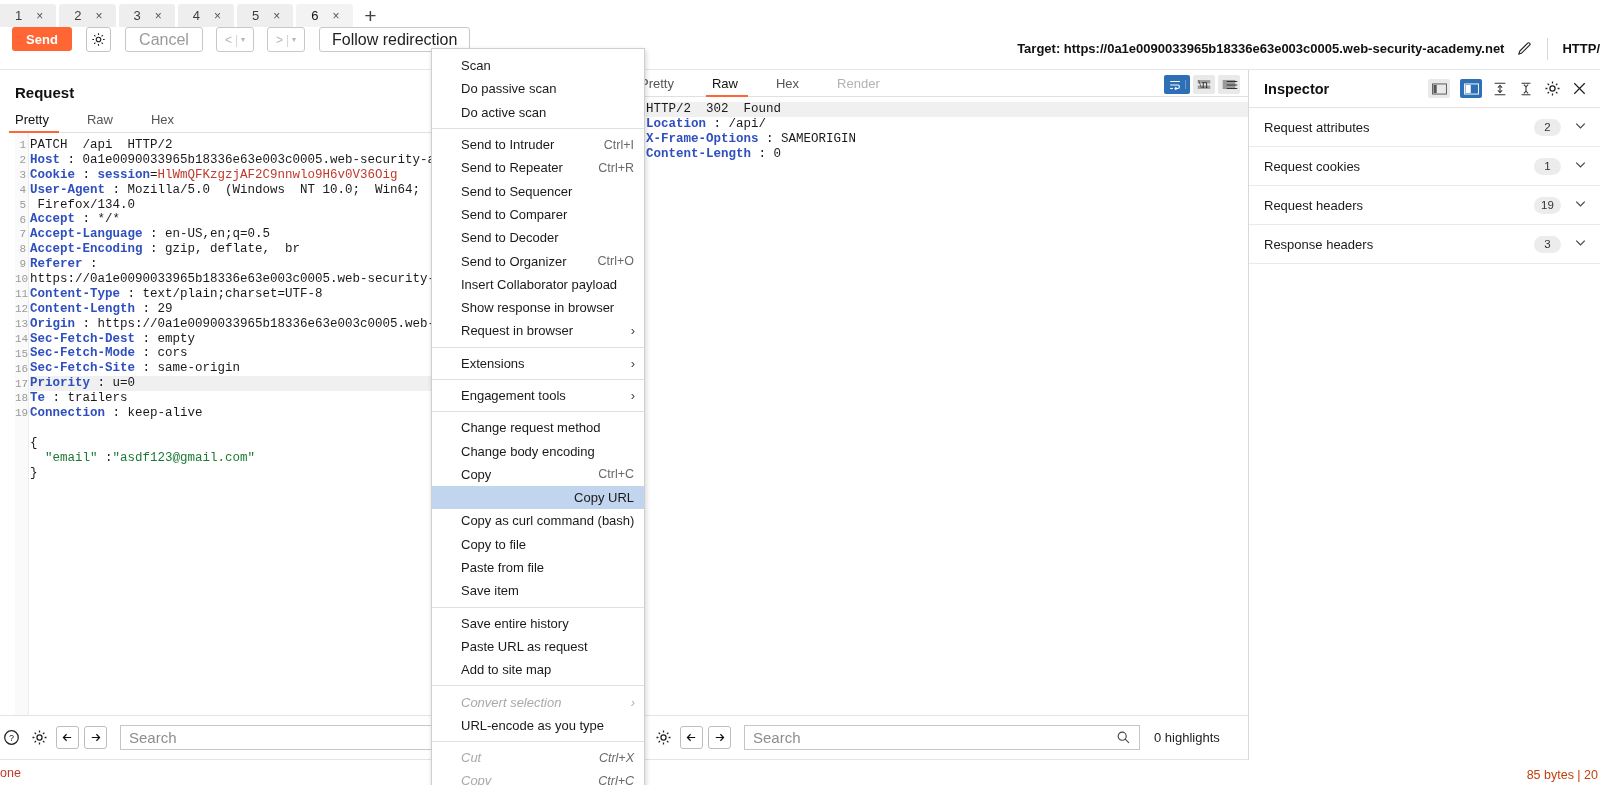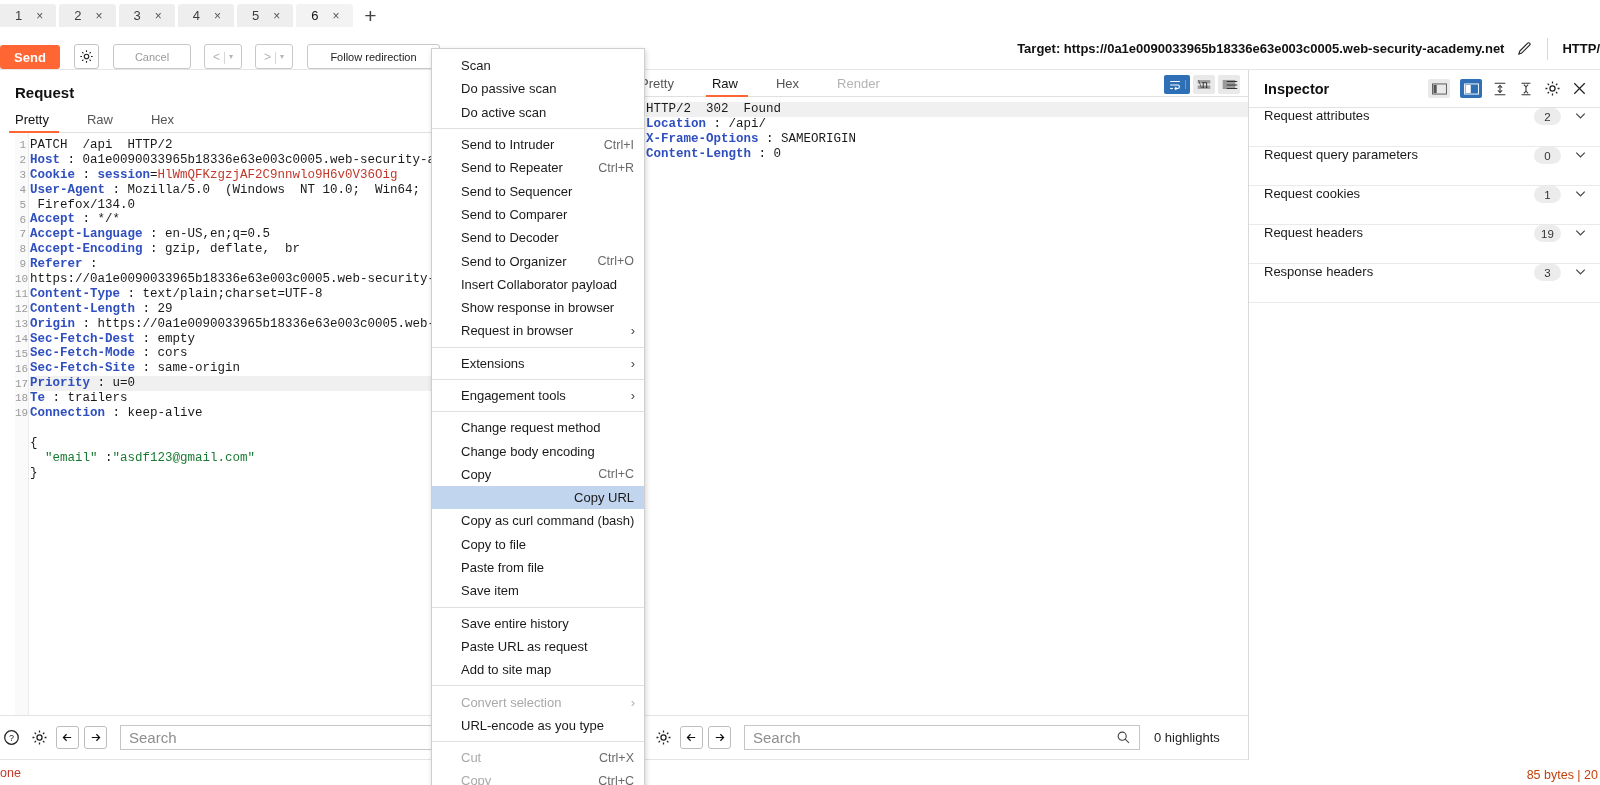--- a/index.html
+++ b/index.html
@@ -35,39 +35,39 @@
   .rtab.first { border-radius: 0 3px 0 0; }
   .tab-add {
     display: flex; align-items: center; justify-content: center;
     width: 30px; height: 23px; font-size: 21px; font-weight: 300;
     color: #444; cursor: default;
   }
 
   
   .toolbar {
     position: absolute; top: 27px; left: 0; width: 1600px; height: 43px;
-    background: #fff; display: flex; align-items: flex-end; padding-left: 0;
+    background: #fff; display: flex; align-items: flex-start; padding-left: 12px;
     border-bottom: 1px solid #e6e6e6;
   }
   .btn-send {
     width: 60px; height: 24px; background: #ff6633; color: #fff;
     border: none; border-radius: 3px; font-size: 13px; font-weight: bold;
     font-family: "Liberation Sans", sans-serif;
     display: flex; align-items: center; justify-content: center;
     margin-left: 0px; cursor: pointer;
   }
   .icon-btn {
     width: 25px; height: 25px; border: 1px solid #c4c4c4; border-radius: 3px;
     background: #fff; display: flex; align-items: center; justify-content: center;
     margin-left: 14px; cursor: pointer;
   }
   .btn-plain {
     height: 25px; min-width: 78px; padding: 0 12px;
     border: 1px solid #c8c8c8; border-radius: 3px; background: #fff;
-    font-size: 11px; font-family: "Liberation Sans", sans-serif;
+    font-size: 16px; font-family: "Liberation Sans", sans-serif;
     color: #9a9a9a; display: flex; align-items: center; justify-content: center;
     margin-left: 14px; cursor: default;
   }
   .btn-plain.enabled { color: #222; cursor: pointer; }
   .btn-split {
     height: 25px; width: 38px; border: 1px solid #c8c8c8; border-radius: 3px;
     background: #fff; display: flex; align-items: center; justify-content: center;
     margin-left: 13px; color: #b5b5b5; font-size: 12px; gap: 3px; cursor: default;
   }
   .btn-split .bar { color: #d4d4d4; }
@@ -200,21 +200,21 @@
     padding: 0 12px 0 15px; border-bottom: 1px solid #e3e3e3;
   }
   .insp-title { font-size: 14.5px; font-weight: bold; color: #111; flex: 1; }
   .insp-ctrl { display: flex; align-items: center; gap: 10px; }
   .insp-tg { width: 22px; height: 19px; border-radius: 2px; background: #e9e9e9;
              display: flex; align-items: center; justify-content: center; cursor: pointer; }
   .insp-tg.on { background: #2f6fb5; }
   .insp-ic { cursor: pointer; display: flex; align-items: center; }
 
   .insp-row {
-    height: 39px; display: flex; 
+    height: 39px; display: flex; align-items: center;
     padding: 0 12px 0 15px; border-bottom: 1px solid #eaeaea; cursor: pointer;
   }
   .insp-row .label { flex: 1; font-size: 13px; color: #1a1a1a; }
   .badge {
     min-width: 27px; height: 17px; border-radius: 9px; background: #ececec;
     color: #333; font-size: 11.5px; display: flex; align-items: center;
     justify-content: center; padding: 0 7px; margin-right: 12px;
   }
 
   
@@ -236,21 +236,21 @@
     background: #fff; border: 1px solid #cfcfcf;
     box-shadow: 1px 2px 5px rgba(0,0,0,0.18);
     z-index: 50; padding: 5px 0 0 0;
   }
   .mi {
     position: relative; height: 23.3px; display: flex; align-items: center;
     padding: 0 10px 0 29px; font-size: 13px; color: #1a1a1a; cursor: pointer;
     white-space: nowrap;
   }
   .mi.sel { background: #c2d5ef; justify-content: flex-end; }
-  .mi.dis { color: #a9a9a9; cursor: default; }
+  .mi.dis { color: #a9a9a9; cursor: default; font-style: italic; }
   .mi .accel {
     position: absolute; right: 10px; font-size: 12.5px; color: #6a6a6a;
   }
   .mi .chev {
     position: absolute; right: 9px; font-size: 13px; color: #444;
   }
   .mi.dis .chev { color: #b0b0b0; }
   .msep { height: 1px; background: #e0e0e0; margin: 4px 0; }
 
   .pane-divider {
@@ -549,27 +549,20 @@
     </div>
     <div id="insp-rows">
         <div class="insp-row">
           <span class="label">Request attributes</span>
           <span class="badge">2</span>
           <span><svg width="15" height="15" viewBox="0 0 16 16">
               <path d="M3.5 6L8 10.5 12.5 6" fill="none" stroke="#444" stroke-width="1.3"></path>
             </svg></span>
         </div>
         <div class="insp-row">
-          <span class="label">Request query parameters</span>
-          <span class="badge">0</span>
-          <span><svg width="15" height="15" viewBox="0 0 16 16">
-              <path d="M3.5 6L8 10.5 12.5 6" fill="none" stroke="#444" stroke-width="1.3"></path>
-            </svg></span>
-        </div>
-        <div class="insp-row">
           <span class="label">Request cookies</span>
           <span class="badge">1</span>
           <span><svg width="15" height="15" viewBox="0 0 16 16">
               <path d="M3.5 6L8 10.5 12.5 6" fill="none" stroke="#444" stroke-width="1.3"></path>
             </svg></span>
         </div>
         <div class="insp-row">
           <span class="label">Request headers</span>
           <span class="badge">19</span>
           <span><svg width="15" height="15" viewBox="0 0 16 16">

